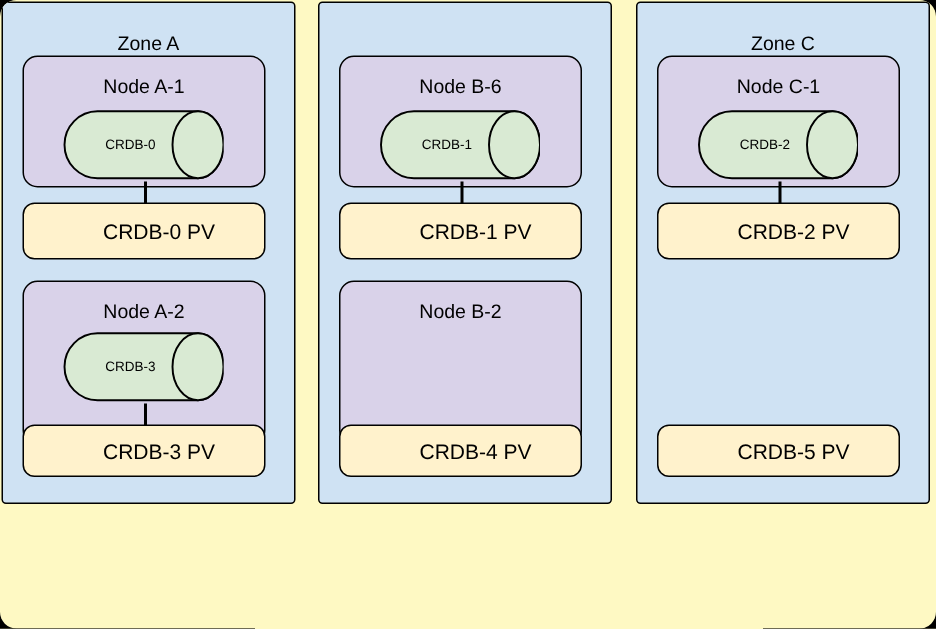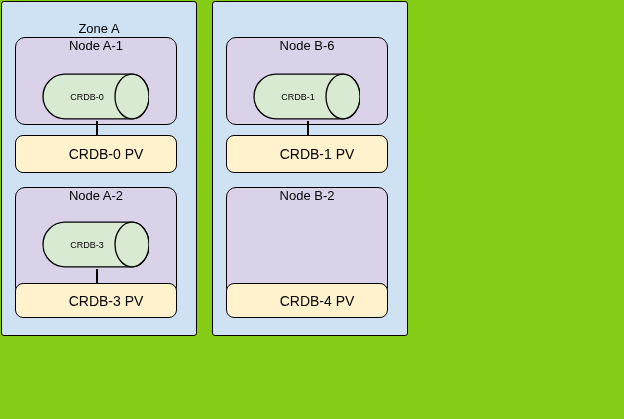--- a/index.html
+++ b/index.html
@@ -1,37 +1,37 @@
 <!DOCTYPE html>
 <html><head>
 <meta charset="utf-8">
 <style>
   html,body{margin:0;padding:0;background:#000;}
   #canvas{
-    position:relative;width:624px;height:419px;background:#84cc16;
-    font-family:"Liberation Sans",sans-serif;color:#000;overflow:hidden;
+    position:relative;width:624px;height:419px;background:#fef9c3;
+    font-family:"Liberation Sans",sans-serif;color:#000;overflow:hidden;border-radius:11px;
   }
   .zone{
     position:absolute;top:1px;width:196px;height:335px;
     background:#cfe2f3;border:1.5px solid #000;border-radius:3px;
     box-sizing:border-box;
   }
   .zone-a{left:1px}.zone-b{left:212px}.zone-c{left:424px}
   .zone-label{
     position:absolute;top:19px;left:0;width:100%;text-align:center;
     font-size:13px;line-height:15px;
   }
   .node{
     position:absolute;left:13px;width:162px;
     background:#d9d2e9;border:1.5px solid #000;border-radius:10px;
     box-sizing:border-box;
   }
   .node-r1{top:35px;height:88px}
   .node-r2{top:185px;height:110px}
-  .node-label{text-align:center;font-size:13px;line-height:15px}
+  .node-label{padding-top:12px;text-align:center;font-size:13px;line-height:15px}
   .cyl{position:absolute;left:26px;width:107px;height:47px}
   .cyl-r1{top:35px}
   .cyl-r2{top:33px}
   .cyl text{font-family:"Liberation Sans",sans-serif;font-size:9px;fill:#000}
   .connector{position:absolute;left:94px;width:2px;background:#000}
   .conn-r1{top:119px;height:15px}
   .conn-r2{top:267px;height:15px}
   .pv{
     position:absolute;left:13px;width:162px;
     background:#fff2cc;border:1.5px solid #000;border-radius:8px;
@@ -85,14 +85,30 @@
     </div>
     <div class="connector conn-r1"></div>
     <div class="pv pv-r1">CRDB-1 PV</div>
 
     <div class="node node-r2">
       <div class="node-label">Node B-2</div>
     </div>
     <div class="pv pv-r2">CRDB-4 PV</div>
   </div>
 
+  <div class="zone zone-c">
+    <div class="zone-label">Zone C</div>
+
+    <div class="node node-r1">
+      <div class="node-label">Node C-1</div>
+      <svg class="cyl cyl-r1" viewBox="0 0 107 47" width="107" height="47">
+        <path d="M 23,1.2 L 90,1.2 A 17,22.3 0 0 1 90,45.8 L 23,45.8 A 22,22.3 0 0 1 23,1.2 Z" fill="#d9ead3" stroke="#000" stroke-width="1.3"></path>
+        <ellipse cx="90" cy="23.5" rx="17" ry="22.3" fill="#d9ead3" stroke="#000" stroke-width="1.3"></ellipse>
+        <text x="45" y="26.5" text-anchor="middle">CRDB-2</text>
+      </svg>
+    </div>
+    <div class="connector conn-r1"></div>
+    <div class="pv pv-r1">CRDB-2 PV</div>
+
+    <div class="pv pv-r2">CRDB-5 PV</div>
+  </div>
 
 </div>
 
 </body></html>

